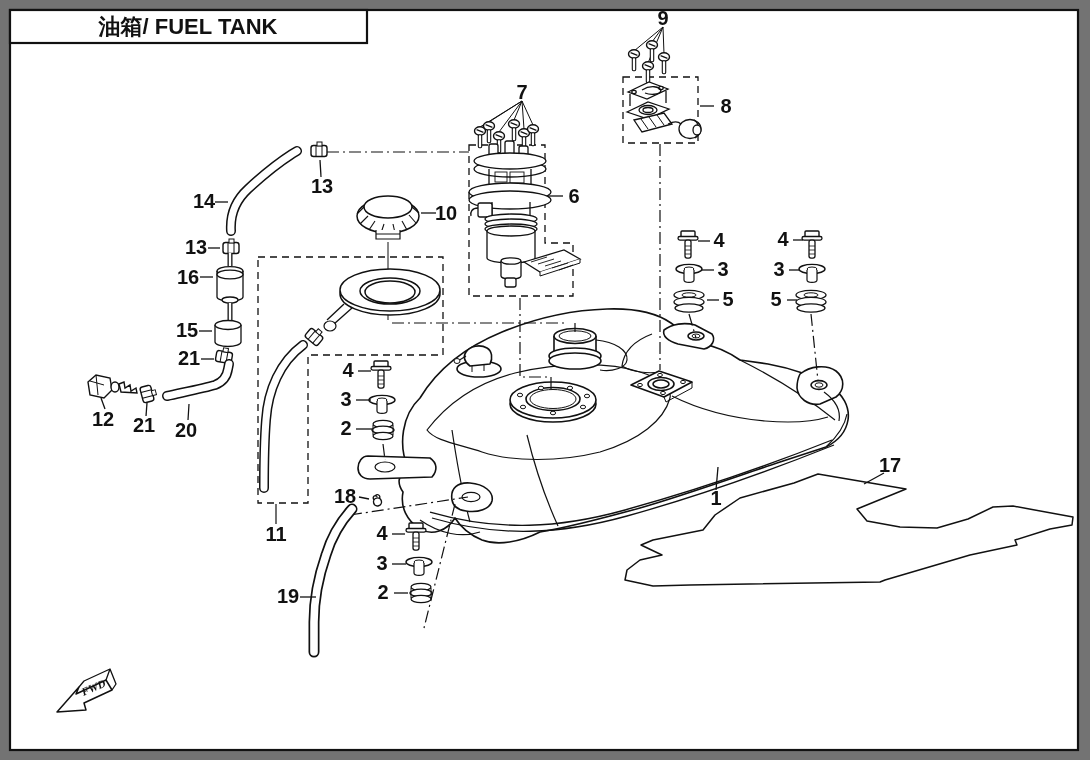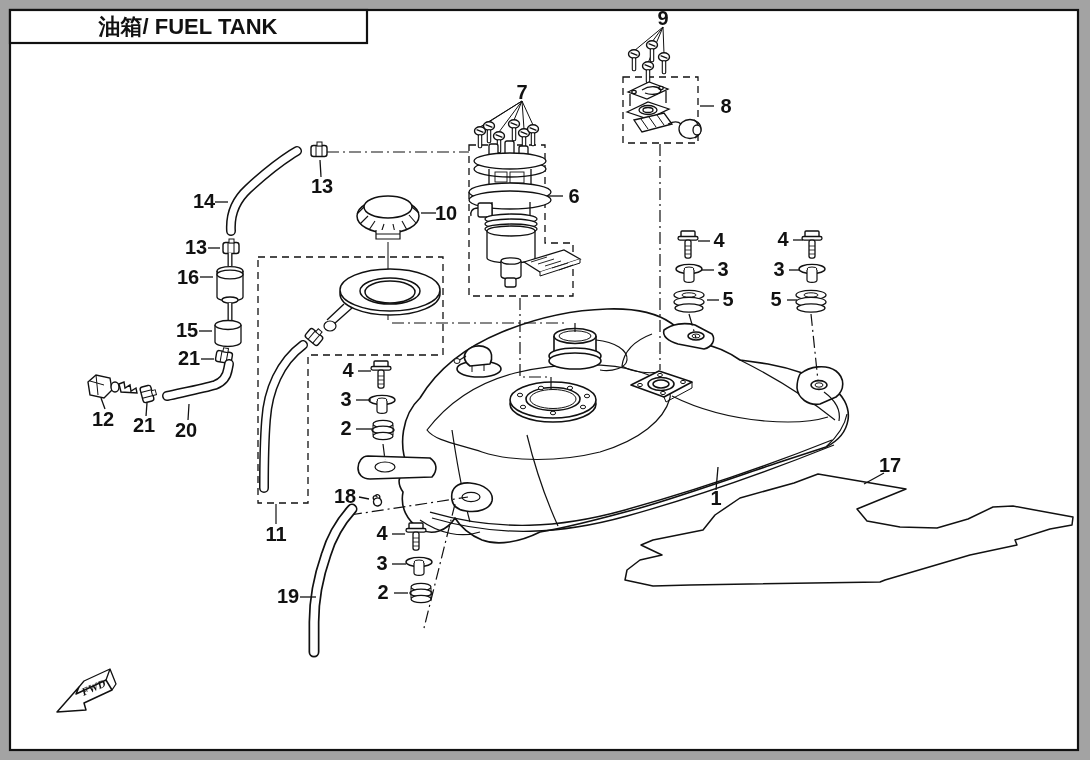--- a/index.html
+++ b/index.html
@@ -1,16 +1,16 @@
 <!DOCTYPE html>
 <html><head>
 <meta charset="utf-8">
 <style>
   html,body{margin:0;padding:0;background:#e8e8e8;}
-  .page{position:relative;width:1090px;height:760px;background:#a3a3a3;
+  .page{position:relative;width:1090px;height:760px;background:#737373;
         font-family:"Liberation Sans", sans-serif;}
   svg{position:absolute;left:0;top:0;}
   .callout{font:bold 20px "Liberation Sans", sans-serif;fill:#111;}
   .title-text{font:bold 22px "Liberation Sans", sans-serif;fill:#111;}
   .fwd-text{font:bold italic 11px "Liberation Serif", serif;fill:#111;}
 </style>
 </head>
 <body>
 
 <div class="page">

